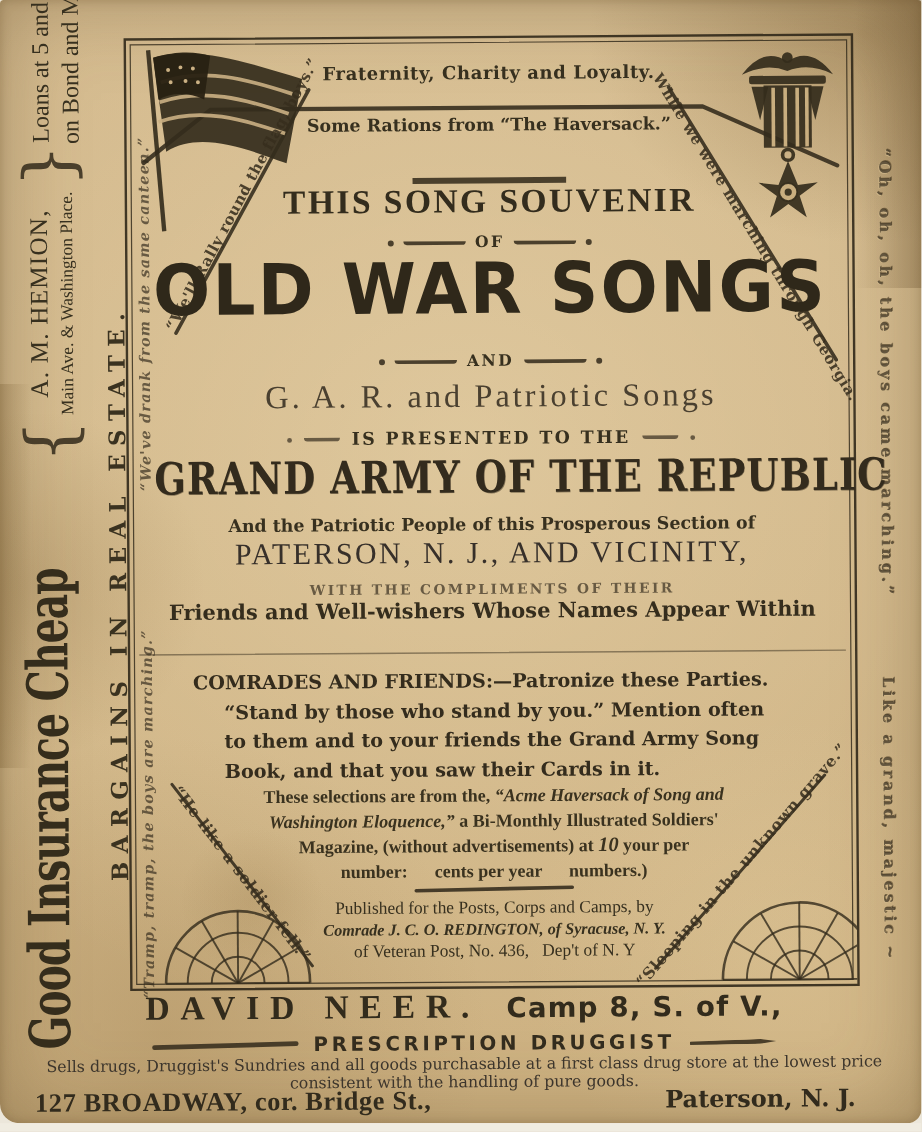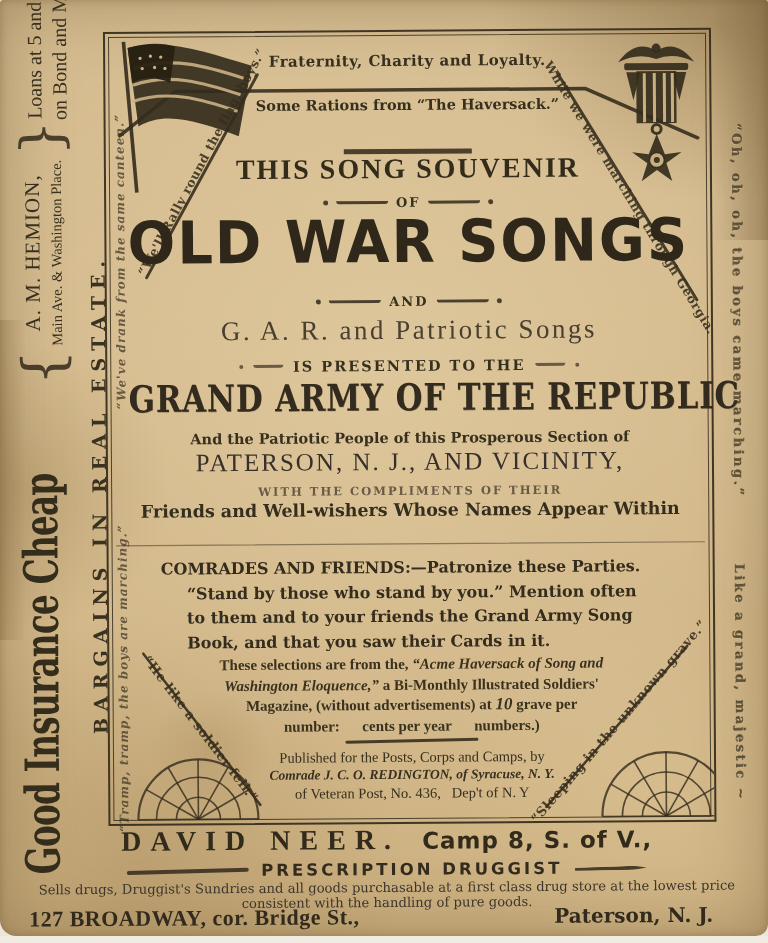--- a/index.html
+++ b/index.html
@@ -302,21 +302,21 @@
         <div class="comrades">
           <div>COMRADES AND FRIENDS:—Patronize these Parties.</div>
           <div class="ind">“Stand by those who stand by you.”  Mention often</div>
           <div class="ind">to them and to your friends the Grand Army Song</div>
           <div class="ind">Book, and that you saw their Cards in it.</div>
         </div>
 
         <div class="selections">
           <div><span>These selections are from the, </span><span class="it">“Acme Haversack of Song and</span></div>
           <div><span class="it">Washington Eloquence,”</span><span> a Bi-Monthly Illustrated Soldiers'</span></div>
-          <div><span>Magazine, (without advertisements) at </span><span class="stamp">10</span><span> grave per</span></div>
+          <div><span>Magazine, (without advertisements) at </span><span class="stamp">10</span><span> your per</span></div>
           <div class="pre">number:      cents per year      numbers.)</div>
         </div>
 
         <div class="publisher">
           <div class="p1">Published for the Posts, Corps and Camps, by</div>
           <div class="p2">Comrade J. C. O. REDINGTON, of Syracuse, N. Y.</div>
           <div class="p3 pre">of Veteran Post, No. 436,   Dep't of N. Y</div>
         </div>
       </div>
 

